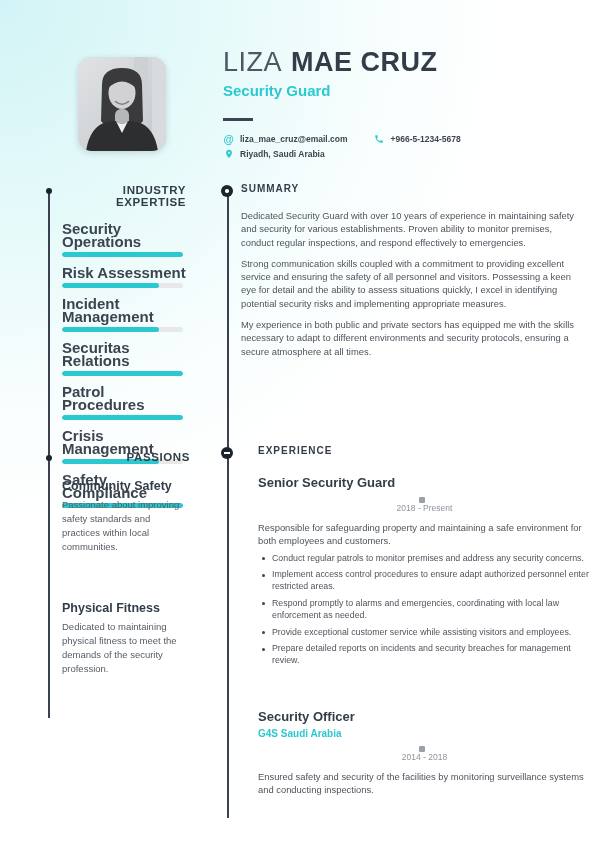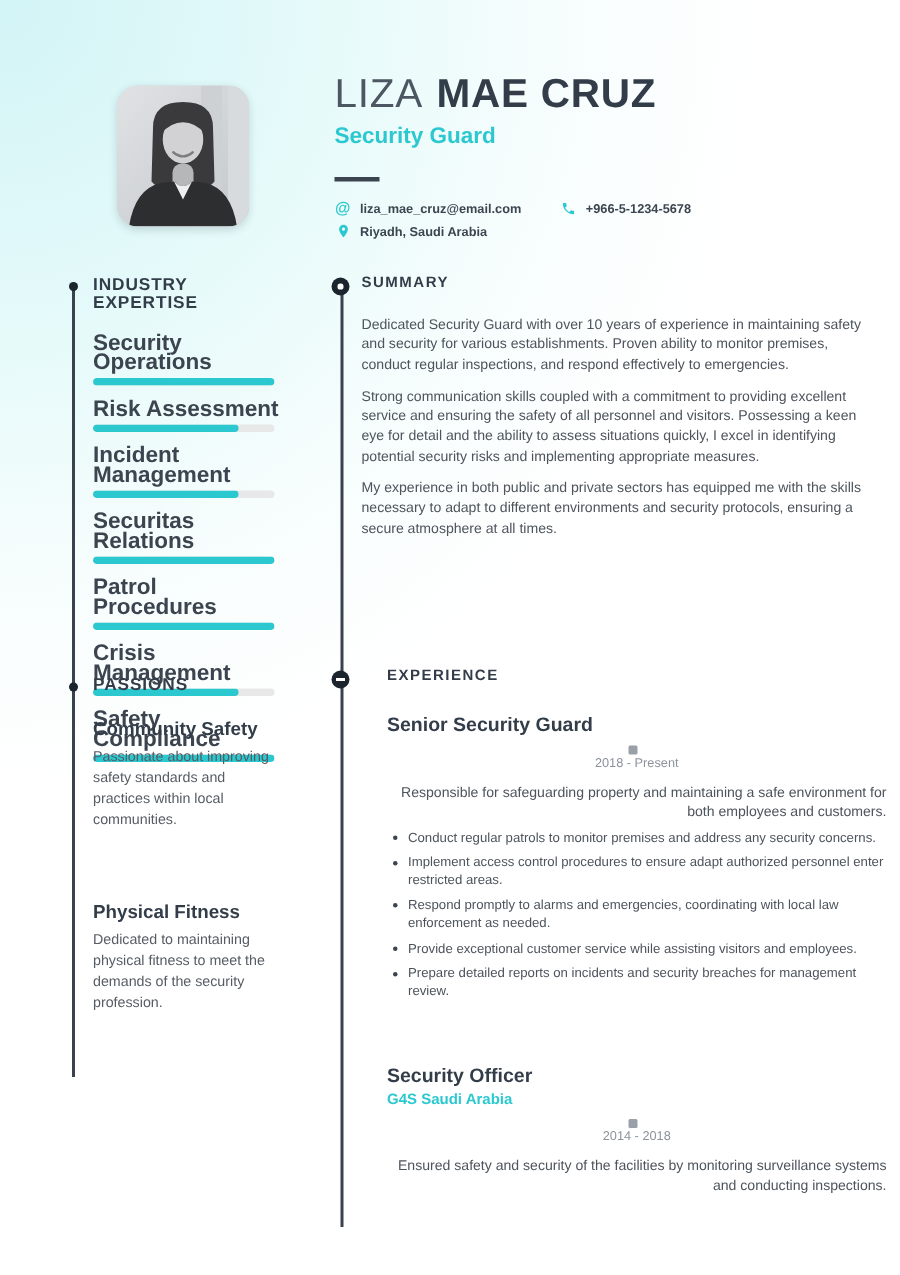--- a/index.html
+++ b/index.html
@@ -54,21 +54,21 @@
     position:absolute; left:221px; width:12px; height:12px; border-radius:50%;
     background:#1c242e; display:flex; align-items:center; justify-content:center;
   }
   .marker-summary { top:185px; }
   .marker-summary::after { content:""; width:3.5px; height:3.5px; border-radius:50%; background:#fff; }
   .marker-experience { top:447px; }
   .marker-experience::after { content:""; width:6px; height:1.8px; background:#fff; }
 
   
   h2.section { font-size:10px; font-weight:800; letter-spacing:1px; color:#333d49; }
-  h2.section.small { font-size:11.5px; letter-spacing:.6px; }
+  h2.section.small { font-size:11.5px; letter-spacing:.6px;text-align:right; }
 
   
   .left-col { position:absolute; left:62px; top:184px; width:124px; }
   .skills { margin-top:14px; }
   .skill { margin-bottom:9px; }
   .skill-label { font-size:15px; font-weight:700; color:#3c454f; line-height:13px; }
   .bar-track { margin-top:4px; width:121px; height:5px; border-radius:3px; background:#e8e8e8; overflow:hidden; }
   .bar-fill { height:100%; border-radius:3px; background:#2bc9cf; }
 
   .passions { position:absolute; left:62px; top:451px; width:128px; }
@@ -83,21 +83,21 @@
   .summary-body { margin-top:15px; }
   .para { font-size:9.4px; line-height:13.3px; color:#4d545c; margin-bottom:8px; }
 
   .experience { position:absolute; left:258px; top:445px; width:333px; }
   .job { margin-top:19px; }
   .job + .job { margin-top:42px; }
   .job-role { font-size:13px; font-weight:800; color:#333d49; }
   .job-company { margin-top:4px; font-size:10px; font-weight:800; color:#2bc9cf; }
   .job-dates { margin-top:7px; display:flex; align-items:center; font-size:8.5px; color:#8d939b;flex-direction:column; }
   .cal-icon { width:6px; height:6px; border-radius:1px; background:#9aa0a7; margin-right:6px; }
-  .job-desc { margin-top:8px; font-size:9.4px; line-height:13.3px; color:#4d545c;text-align:right; }
+  .job-desc { margin-top:8px; font-size:9.4px; line-height:13.3px; color:#4d545c; }
   ul.job-bullets { margin-top:4px; list-style:none; }
   ul.job-bullets li {
     position:relative; padding-left:14px; margin-top:5px;
     font-size:8.8px; line-height:11.8px; color:#4d545c;
   }
   ul.job-bullets li::before {
     content:""; position:absolute; left:4px; top:4.5px;
     width:3px; height:3px; border-radius:50%; background:#3c454f;
   }
 </style>

